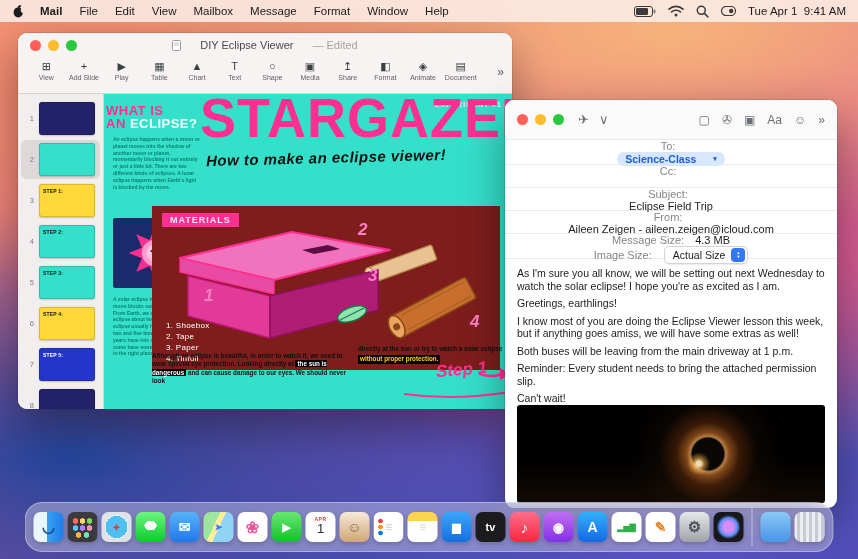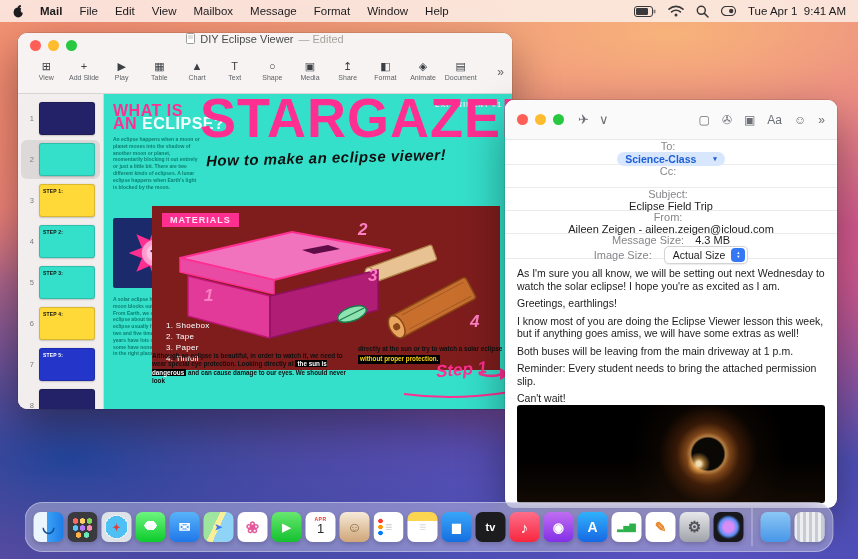--- a/index.html
+++ b/index.html
@@ -25,38 +25,38 @@
   
   .window{position:absolute;border-radius:9px;background:#fff;overflow:hidden;
     box-shadow:0 18px 45px rgba(0,0,0,.38),0 0 0 .5px rgba(0,0,0,.18);}
   .lights{display:flex;gap:7px;}
   .light{width:11px;height:11px;border-radius:50%;}
   .red{background:#ff5f57}.yellow{background:#febc2e}.green{background:#28c840}
   
   #keynote{left:18px;top:33px;width:494px;height:376px;z-index:10;}
   .kn-header{position:absolute;top:0;left:0;right:0;height:60px;background:#f6f3f2;border-bottom:1px solid #d8d4d2;}
   .kn-lights{position:absolute;left:12px;top:7px;}
-  .kn-title{position:absolute;left:0;right:0;top:0;height:24px;display:flex;align-items:flex-start;justify-content:center;gap:5px;font-size:11px;color:#4a4a4a;}
+  .kn-title{position:absolute;left:0;right:0;top:0;height:24px;display:flex;align-items:center;justify-content:center;gap:19px;font-size:11px;color:#4a4a4a;}
   .kn-title .edited{color:#a8a29e;}
   .kn-toolbar{position:absolute;top:24px;left:0;right:22px;height:36px;display:flex;align-items:flex-start;padding:3px 10px 0;}
   .tb-item{display:flex;flex-direction:column;align-items:center;width:37px;margin-right:1px;cursor:default;}
   .tb-glyph{font-size:11px;line-height:13px;color:#3c3f44;}
   .tb-label{font-size:7px;color:#5f6166;margin-top:1px;white-space:nowrap;}
   .tb-gap{flex:1;}
   .kn-more{position:absolute;right:8px;top:32px;font-size:12px;color:#5f6166;}
   .kn-nav{position:absolute;top:61px;left:0;bottom:0;width:86px;background:#f1eeed;border-right:1px solid #d8d4d2;padding-top:5px;overflow:hidden;box-sizing:border-box;}
   .slide-row{display:flex;align-items:center;gap:5px;padding:3px 5px;margin:0 3px 2px;}
   .slide-row.selected{background:#dcd9d8;border-radius:6px;}
   .slide-num{width:8px;font-size:7.5px;color:#7c7c80;text-align:right;flex:none;}
   .slide-thumb{width:54px;height:31px;border-radius:3px;border:1px solid rgba(0,0,0,.15);position:relative;overflow:hidden;box-shadow:0 .5px 1.5px rgba(0,0,0,.18);flex:none;}
   .thumb-label{position:absolute;left:3px;top:3px;font-size:5px;font-weight:800;letter-spacing:.2px;}
   
   .slide{position:absolute;left:86px;top:61px;right:0;bottom:0;background:#35e0cb;overflow:hidden;}
   .exp-label{position:absolute;right:10px;top:7px;font-size:6.5px;letter-spacing:1.2px;color:#ffeef7;font-weight:600;}
-  .headline{position:absolute;left:9px;top:10px;font-weight:800;font-size:16px;line-height:13px;color:#ff2f92;letter-spacing:.5px;}
+  .headline{position:absolute;left:2px;top:10px;font-weight:800;font-size:13px;line-height:13px;color:#ff2f92;letter-spacing:.5px;}
   .headline .white{color:#f6fffd;}
   .para1{position:absolute;left:9px;top:42px;width:88px;font-size:5px;line-height:6.8px;color:#0b7f6f;font-weight:600;}
   .sun-box{position:absolute;left:9px;top:124px;width:84px;height:70px;background:#1b2a6b;border-radius:2px;display:flex;align-items:center;justify-content:center;}
   .para2{position:absolute;left:9px;top:202px;width:88px;font-size:5px;line-height:6.8px;color:#0b7f6f;font-weight:600;}
   .stargazer{position:absolute;left:96px;top:-9px;font-size:54px;font-weight:800;letter-spacing:1px;color:#ff2f92;white-space:nowrap;transform:scaleY(1.04);transform-origin:top left;}
   .subtitle{position:absolute;left:102px;top:55px;font-size:15px;font-weight:700;font-style:italic;color:#101010;letter-spacing:.5px;transform:rotate(-1.5deg);white-space:nowrap;}
   .materials-panel{position:absolute;left:48px;top:84px;width:348px;height:164px;background:#7f1d1d;margin-top:28px;}
   .materials-label{position:absolute;left:10px;top:7px;background:#ff2f92;color:#ffe3f2;font-size:9px;font-weight:800;letter-spacing:1px;padding:2px 8px;}
   .materials-list{position:absolute;left:14px;top:114px;font-size:8px;font-weight:400;color:#fff;line-height:11px;letter-spacing:.3px;}
   .mat-num{position:absolute;font-size:17px;font-weight:800;font-style:italic;color:#ff7fc4;}

